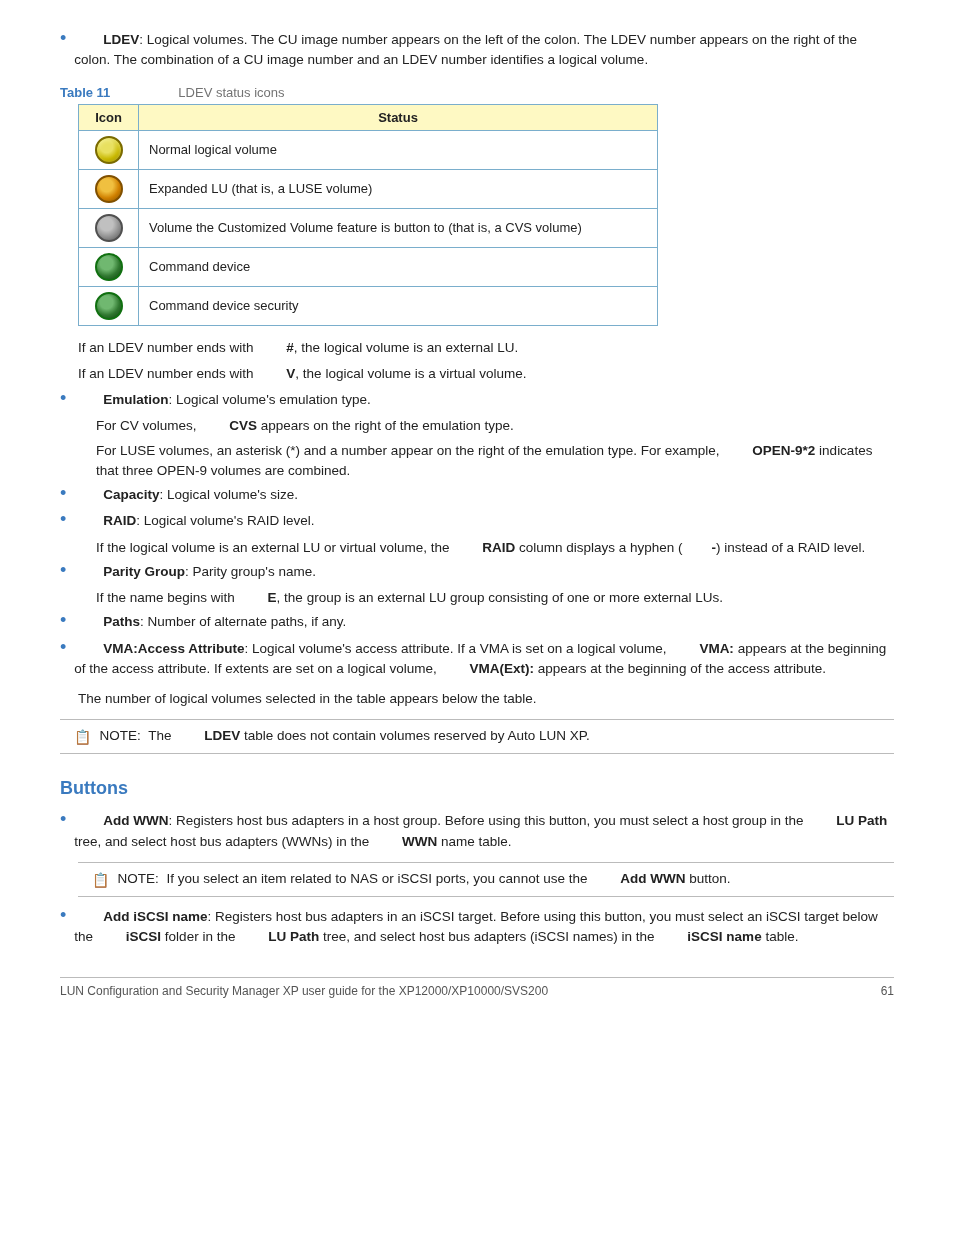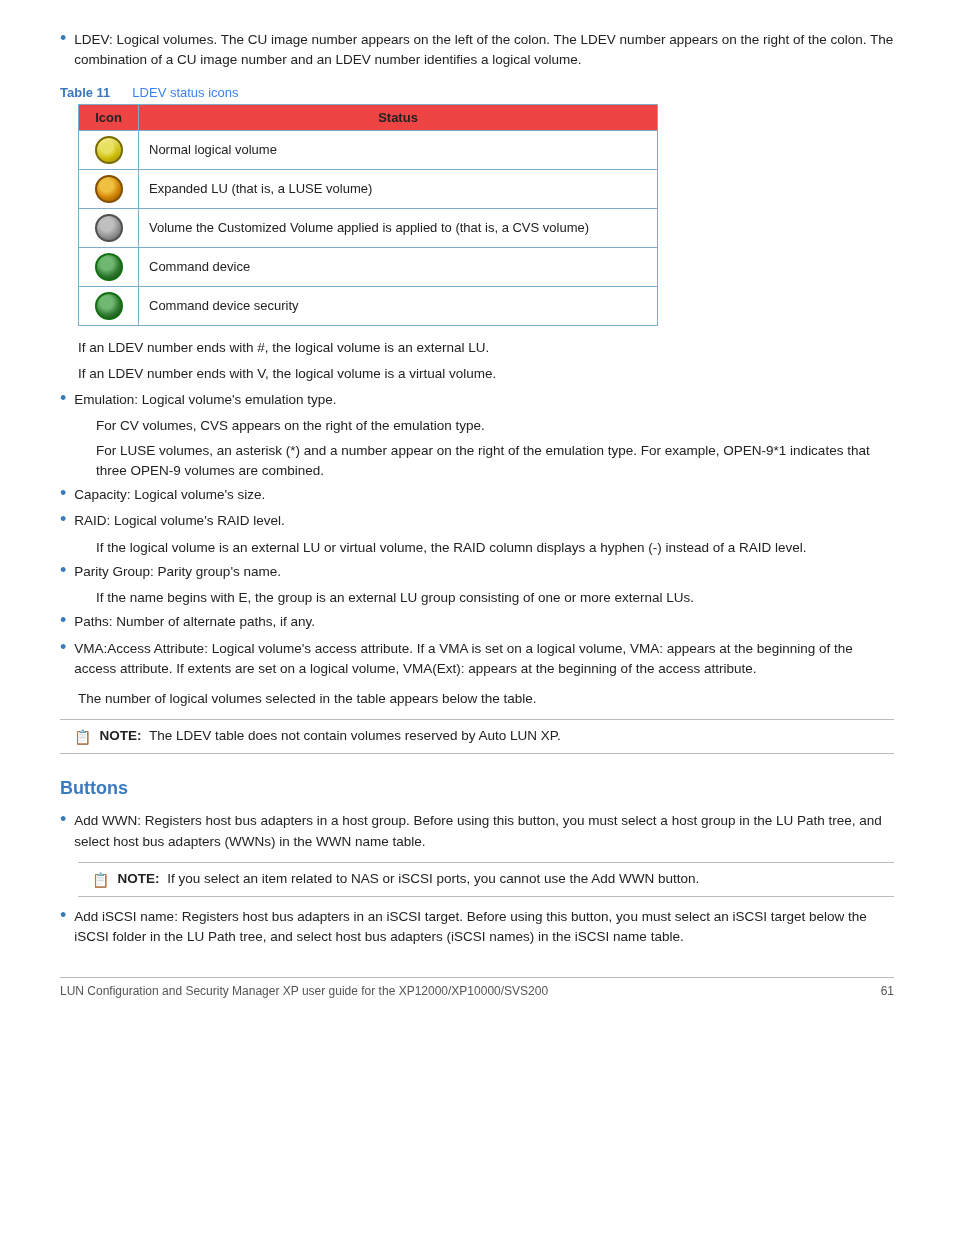--- a/index.html
+++ b/index.html
@@ -26,37 +26,38 @@
       font-size: 18px;
       line-height: 1.2;
       margin-right: 8px;
       margin-top: -2px;
       flex-shrink: 0;
     }
     .bullet-text {
       flex: 1;
       line-height: 1.5;
     }
-    .bold { font-weight: normal; }
+    .bold { font-weight: bold; margin-left: 29px; }
     .table-caption {
       display: flex;
       align-items: center;
       margin-bottom: 4px;
       margin-top: 14px;
       gap: 16px;
     }
     .table-caption-label {
       color: #3a7abf;
       font-size: 13px;
       font-weight: bold;
       margin-right: 6px;
     }
     .table-caption-text {
       font-size: 13px;
-      color: #3b82f6;
+      color: #737373;
+      margin-left: 46px;
     }
     .ldev-table {
       border-collapse: collapse;
       width: 580px;
       margin-left: 18px;
       margin-bottom: 12px;
       border: 1.5px solid #7aaecc;
     }
     .ldev-table th, .ldev-table td {
       border: 1px solid #7aaecc;
@@ -67,21 +68,21 @@
     .ldev-table th {
       background: #e4f0f8;
       font-weight: bold;
       color: #222;
     }
     .ldev-table td:first-child {
       width: 60px;
       text-align: center;
     }
     .ldev-table .header-row th {
-      background: #ef4444;
+      background: #fef9c3;
     }
     .icon-circle {
       display: inline-block;
       width: 28px;
       height: 28px;
       border-radius: 50%;
       vertical-align: middle;
     }
     
     .icon-normal {
@@ -131,21 +132,21 @@
       align-items: flex-start;
       gap: 8px;
     }
     .note-icon {
       font-size: 14px;
       margin-top: 1px;
       flex-shrink: 0;
       color: #555;
     }
     .note-label {
-      font-weight: bold;
+      font-weight: normal;
       margin-right: 4px;
     }
     .section-heading {
       color: #3a7abf;
       font-size: 18px;
       font-weight: bold;
       margin-top: 24px;
       margin-bottom: 12px;
     }
     .footer-bar {
@@ -194,21 +195,21 @@
     <tr>
       <td>
         <span class="icon-circle icon-expanded"></span>
       </td>
       <td>Expanded LU (that is, a LUSE volume)</td>
     </tr>
     <tr>
       <td>
         <span class="icon-circle icon-cvs"></span>
       </td>
-      <td>Volume the Customized Volume applied is applied to (that is, a CVS volume)</td>
+      <td>Volume the Customized Volume feature is button to (that is, a CVS volume)</td>
     </tr>
     <tr>
       <td>
         <span class="icon-circle icon-cmd"></span>
       </td>
       <td>Command device</td>
     </tr>
     <tr>
       <td>
         <span class="icon-circle icon-cmd-sec"></span>
@@ -230,21 +231,21 @@
   <div class="bullet-item">
     <span class="bullet-dot">•</span>
     <span class="bullet-text">
       <span class="bold">Emulation</span>: Logical volume's emulation type.
     </span>
   </div>
   <div class="sub-indent">
     For CV volumes, <span class="bold">CVS</span> appears on the right of the emulation type.
   </div>
   <div class="sub-indent">
-    For LUSE volumes, an asterisk (*) and a number appear on the right of the emulation type. For example, <span class="bold">OPEN-9*1</span> indicates that three OPEN-9 volumes are combined.
+    For LUSE volumes, an asterisk (*) and a number appear on the right of the emulation type. For example, <span class="bold">OPEN-9*2</span> indicates that three OPEN-9 volumes are combined.
   </div>
 
   <div class="bullet-item">
     <span class="bullet-dot">•</span>
     <span class="bullet-text">
       <span class="bold">Capacity</span>: Logical volume's size.
     </span>
   </div>
 
   <div class="bullet-item">

